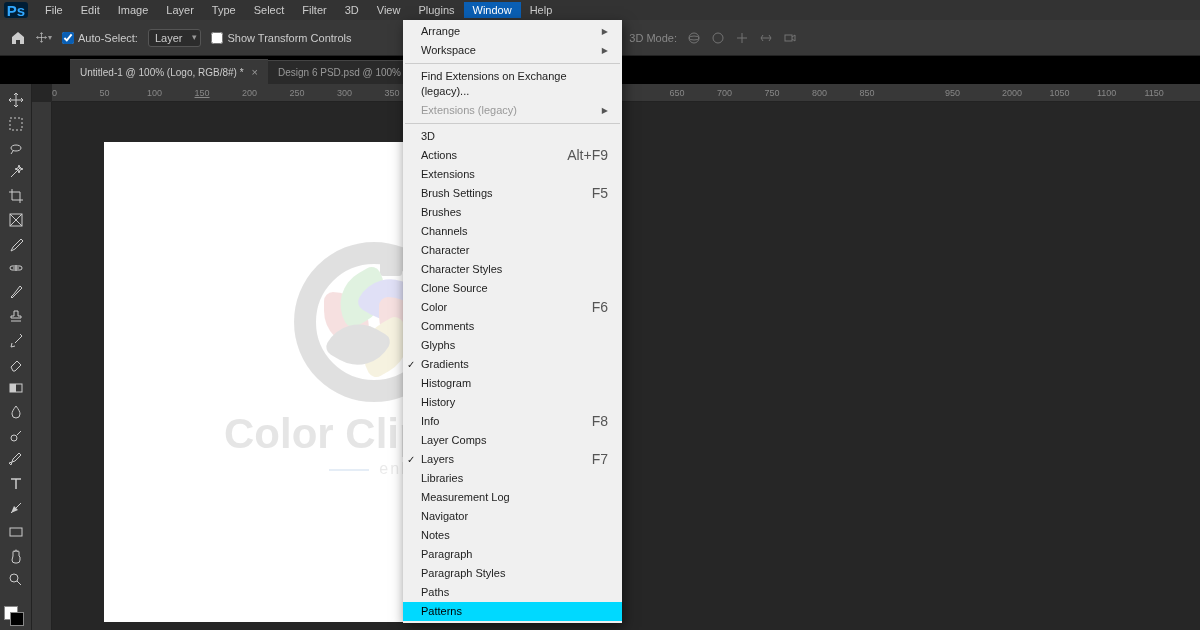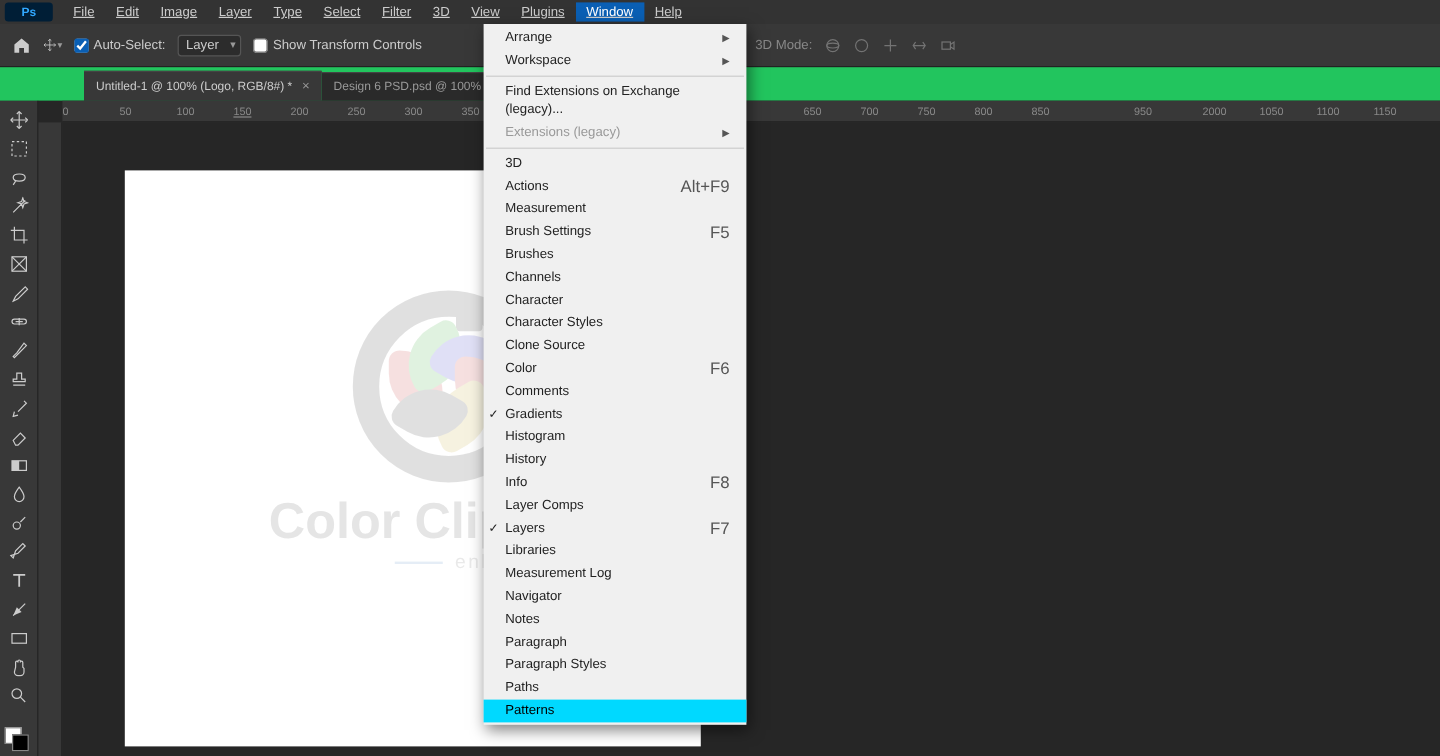--- a/index.html
+++ b/index.html
@@ -1,36 +1,36 @@
 <!DOCTYPE html>
 <html><head>
 <meta charset="utf-8">
 <style>
 * { margin: 0; padding: 0; box-sizing: border-box; font-family: "Segoe UI", Tahoma, sans-serif; }
 body { background: #1e1e1e; color: #ccc; font-size: 11px; overflow: hidden; width: 1200px; height: 630px; position: relative; }
 
 .menubar { background: #333; height: 20px; display: flex; align-items: center; padding-left: 4px; }
-.ps-icon { width: 40px; height: 16px; background: #001e36; border-radius: 3px; display: flex; align-items: center; justify-content: center; color: #31a8ff; font-size: 10px; font-weight: bold; margin-right: 8px; }
+.ps-icon { width: 24px; height: 16px; background: #001e36; border-radius: 3px; display: flex; align-items: center; justify-content: center; color: #31a8ff; font-size: 15px; font-weight: bold; margin-right: 8px; }
 .menu-item { padding: 2px 9px; color: #ccc; cursor: pointer; }
 .menu-item.active { background: #0a5fb4; color: #fff; }
 
 .optionsbar { background: #383838; height: 36px; display: flex; align-items: center; padding: 0 10px; gap: 10px; border-bottom: 1px solid #222; }
 .home-icon { width: 16px; height: 16px; }
 .move-icon-opt { width: 16px; height: 16px; display:flex; align-items:center; justify-content:center; }
 .chk { display: flex; align-items: center; gap: 4px; font-size: 11px; color: #ccc; }
 .chk input { width: 12px; height: 12px; accent-color: #0a5fb4; }
 .select-box { background: #2c2c2c; border: 1px solid #555; color: #ccc; padding: 2px 18px 2px 6px; border-radius: 3px; font-size: 11px; position: relative; }
 .select-box::after { content: "▾"; position: absolute; right: 4px; top: 2px; font-size: 9px; color: #999; }
 .spacer { flex: 0 0 230px; }
 .dots { color: #ccc; font-size: 14px; letter-spacing: 1px; }
 .mode3d { color: #888; font-size: 11px; }
 .right-icons { display: flex; gap: 10px; opacity: .4; }
 .right-icons span { width: 14px; height: 14px; }
 
-.tabbar { background: #22c55e; height: 28px; display: flex; align-items: flex-end; padding-left: 70px; }
+.tabbar { background: #000000; height: 28px; display: flex; align-items: flex-end; padding-left: 70px; }
 .doc-tab { background: #383838; padding: 6px 10px; font-size: 10px; color: #ccc; display: flex; align-items: center; gap: 8px; border-top: 1px solid #444; }
 .doc-tab.inactive { background: #2a2a2a; color: #999; }
 .tab-close { color: #999; font-size: 11px; }
 
 .workspace { display: flex; height: calc(100% - 84px); }
 .toolbar { background: #383838; width: 32px; display: flex; flex-direction: column; align-items: center; padding-top: 4px; gap: 0; border-right: 1px solid #222; }
 .tool { width: 28px; height: 24px; display: flex; align-items: center; justify-content: center; color: #ccc; cursor: pointer; }
 .tool svg { width: 16px; height: 16px; }
 
 .canvas-area { flex: 1; position: relative; background: #262626; }
@@ -65,21 +65,21 @@
 
 .swatches { position: absolute; bottom: 0; left: 0; width: 32px; height: 24px; }
 .sw1 { position: absolute; width: 14px; height: 14px; background: #fff; border: 1px solid #888; top: 0; left: 4px; }
 .sw2 { position: absolute; width: 14px; height: 14px; background: #000; border: 1px solid #888; top: 6px; left: 10px; }
 </style>
 </head>
 <body>
 
 <div class="menubar">
   <div class="ps-icon">Ps</div>
-  <div id="menu-items" style="display: flex; text-decoration: underline;">
+  <div id="menu-items" style="display: flex;">
       <div class="menu-item">File</div>
       <div class="menu-item">Edit</div>
       <div class="menu-item">Image</div>
       <div class="menu-item">Layer</div>
       <div class="menu-item">Type</div>
       <div class="menu-item">Select</div>
       <div class="menu-item">Filter</div>
       <div class="menu-item">3D</div>
       <div class="menu-item">View</div>
       <div class="menu-item">Plugins</div>
@@ -328,21 +328,21 @@
     </div>
     <div class="dd-sep"></div>
     <div class="dd-item">
       <span>3D</span>
     </div>
     <div class="dd-item">
       <span>Actions</span>
       <span class="shortcut">Alt+F9</span>
     </div>
     <div class="dd-item">
-      <span>Measurement</span>
+      <span>Extensions</span>
     </div>
     <div class="dd-item">
       <span>Brush Settings</span>
       <span class="shortcut">F5</span>
     </div>
     <div class="dd-item">
       <span>Brushes</span>
     </div>
     <div class="dd-item">
       <span>Channels</span>
@@ -355,20 +355,23 @@
     </div>
     <div class="dd-item">
       <span>Clone Source</span>
     </div>
     <div class="dd-item">
       <span>Color</span>
       <span class="shortcut">F6</span>
     </div>
     <div class="dd-item">
       <span>Comments</span>
+    </div>
+    <div class="dd-item">
+      <span>Glyphs</span>
     </div>
     <div class="dd-item">
       <span class="dd-check">✓</span>
       <span>Gradients</span>
     </div>
     <div class="dd-item">
       <span>Histogram</span>
     </div>
     <div class="dd-item">
       <span>History</span>

